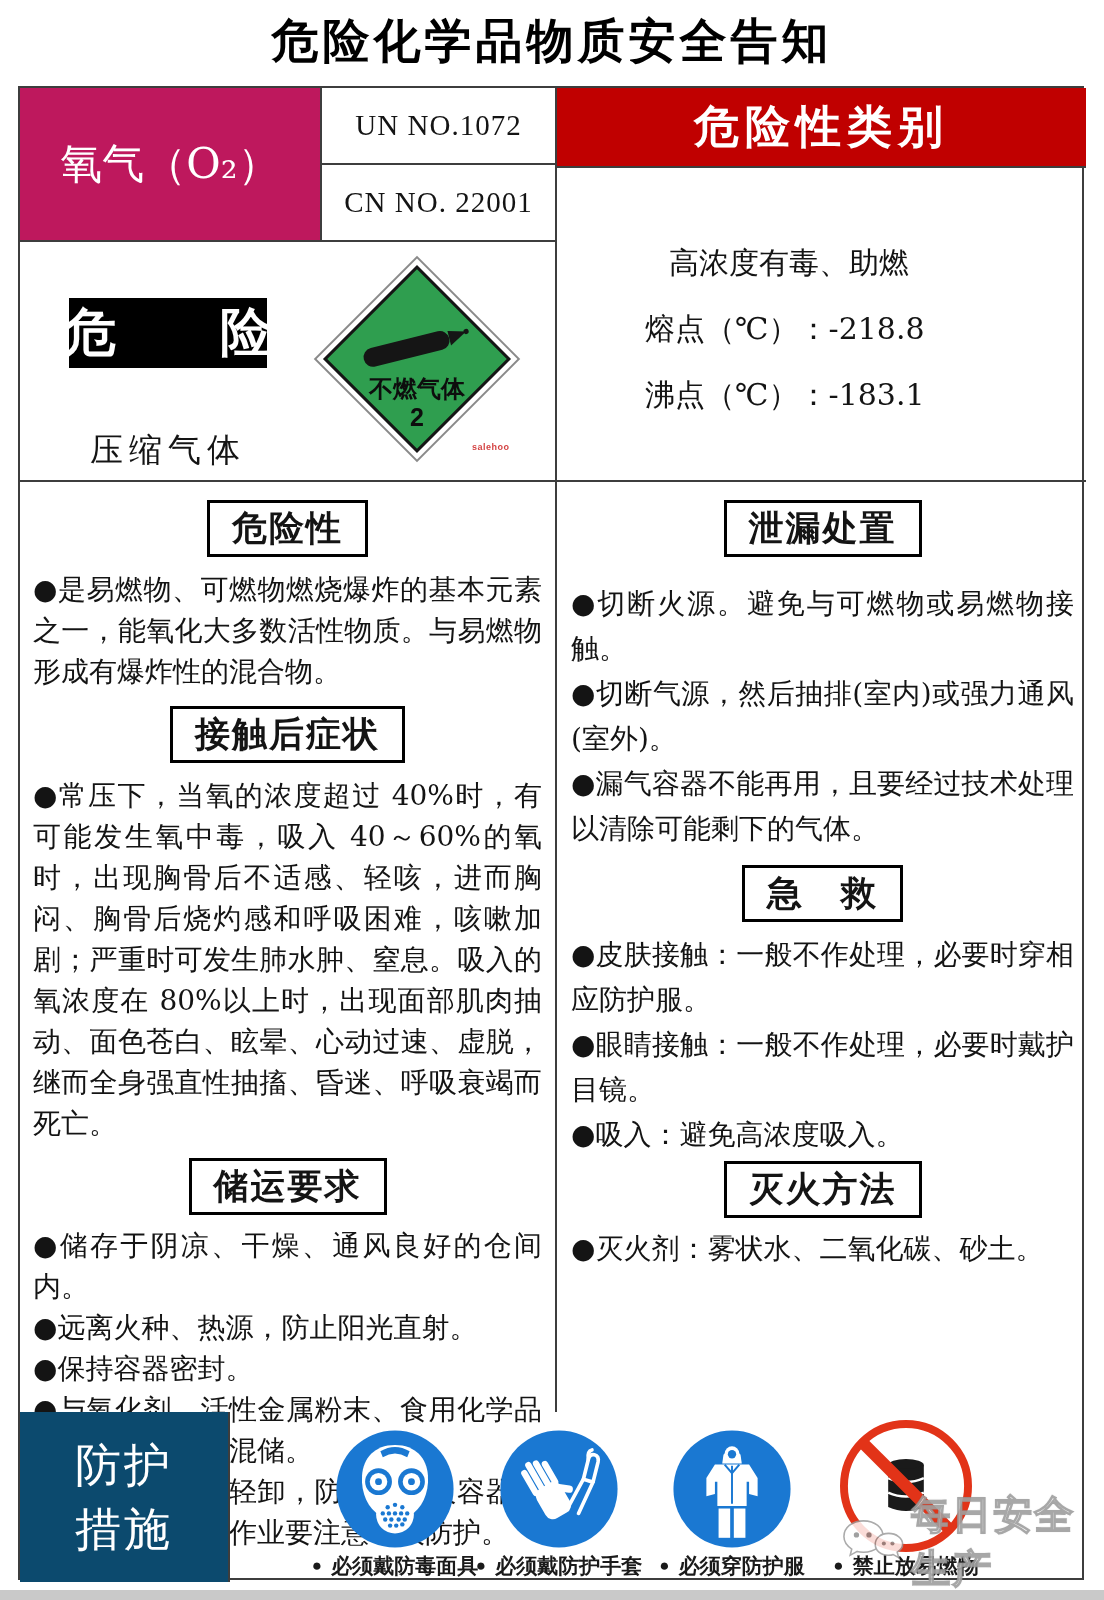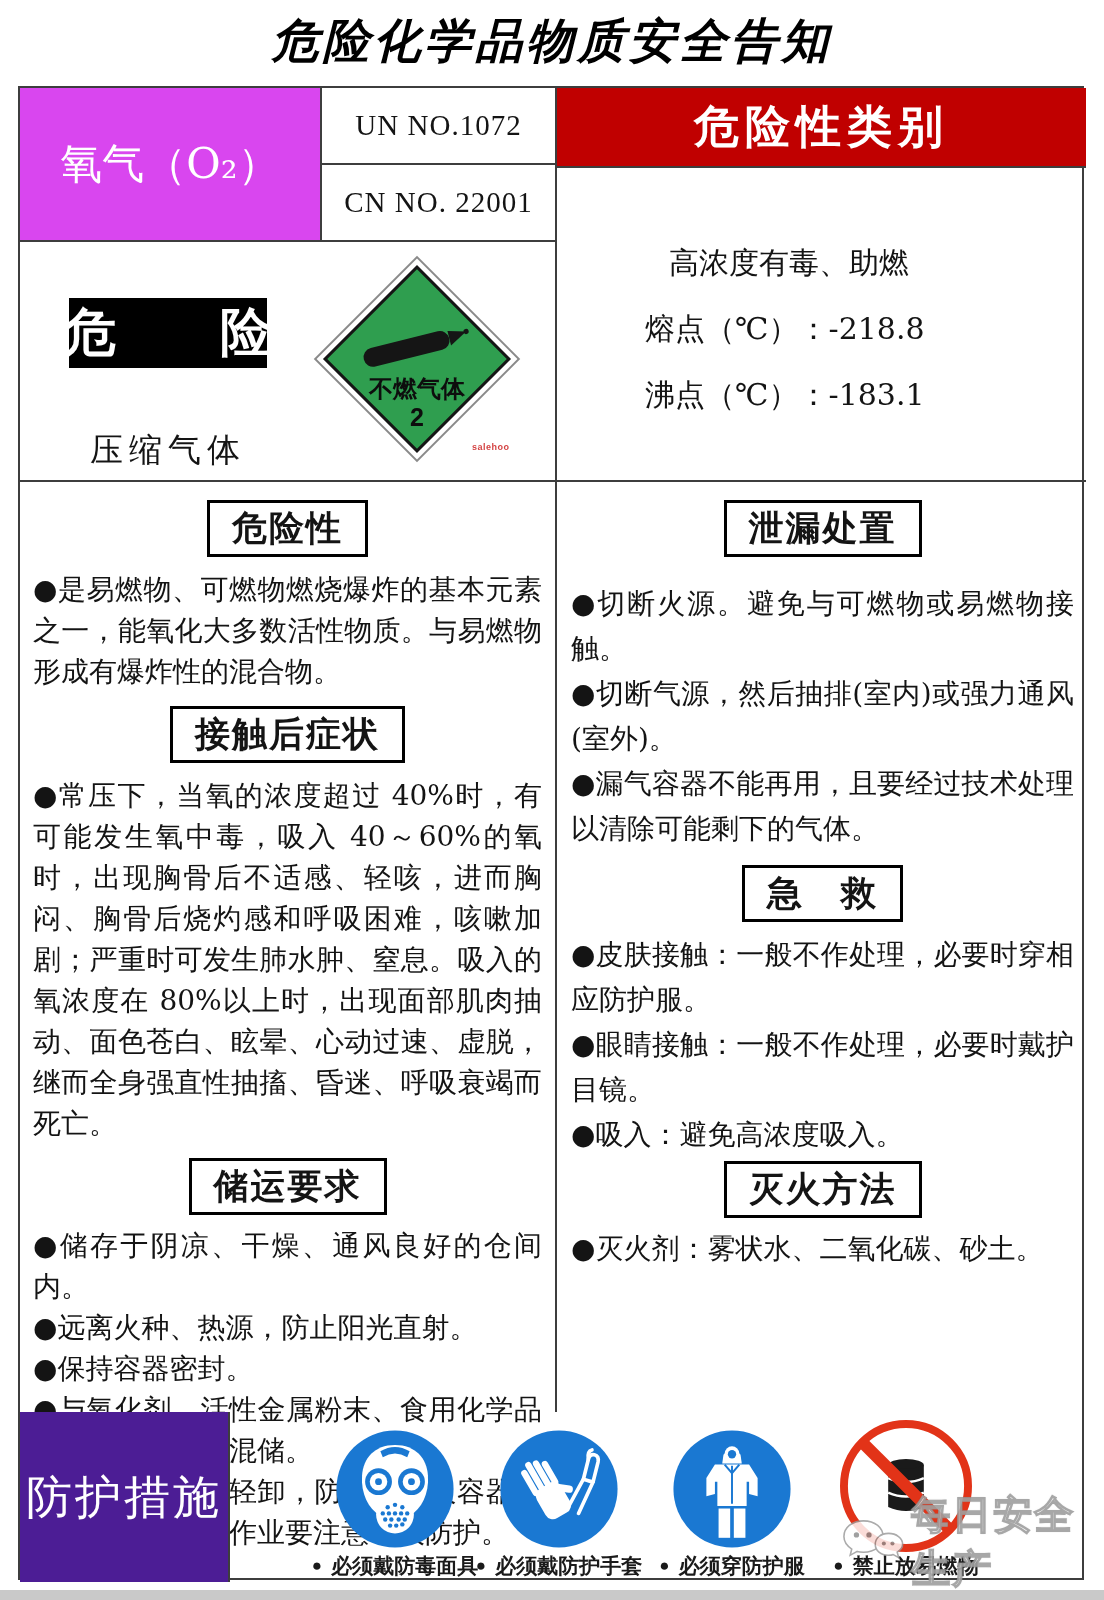--- a/index.html
+++ b/index.html
@@ -1,27 +1,27 @@
 <!DOCTYPE html>
 <html><head>
 <meta charset="utf-8">
 <style>
   html,body{margin:0;padding:0;background:#ffffff;}
   body{width:1104px;height:1600px;position:relative;overflow:hidden;
        font-family:"Liberation Sans","DejaVu Sans",sans-serif;color:#141414;}
   .abs{position:absolute;}
 
   .page-title{left:0;top:10px;width:1104px;text-align:center;
-    font-size:47px;font-weight:bold;letter-spacing:4px;color:#000;font-style:italic;}
+    font-size:47px;font-weight:bold;letter-spacing:4px;color:#000;}
 
   .sheet{left:18px;top:86px;width:1066px;height:1494px;
     border:2px solid #3d3d3d;box-sizing:border-box;background:#fff;}
 
   
-  .name-cell{left:0;top:0;width:302px;height:154px;background:#d946ef;
+  .name-cell{left:0;top:0;width:302px;height:154px;background:#be185d;
     border-right:2px solid #3d3d3d;border-bottom:2px solid #3d3d3d;box-sizing:border-box;
     display:flex;align-items:center;justify-content:center;color:#fff;
     font-family:"DejaVu Serif","Liberation Serif",serif;font-size:42px;}
   .un-cell,.cn-cell{left:302px;width:235px;height:77px;box-sizing:border-box;
     border-right:2px solid #3d3d3d;border-bottom:2px solid #3d3d3d;
     display:flex;align-items:center;justify-content:center;
     font-family:"Liberation Serif","DejaVu Serif",serif;font-size:29px;letter-spacing:1px;}
   .un-cell{top:0;} .cn-cell{top:77px;}
   .class-header{left:537px;top:0;width:529px;height:80px;background:#c00000;
     box-sizing:border-box;border-bottom:2px solid #3d3d3d;
@@ -51,23 +51,23 @@
     padding:18px 12px 0 14px;}
   .sec-head{text-align:center;}
   .secbox{display:inline-block;border:3px solid #000;padding:2px 22px;
     font-size:35px;font-weight:bold;letter-spacing:2px;white-space:pre;}
   .para{font-family:"DejaVu Serif","Liberation Serif",serif;font-size:28px;
     line-height:41px;text-align:justify;margin-top:12px;}
   .right-main .para{line-height:45px;}
   .mt{margin-top:14px;}
 
   
-  .protect-cell{left:0;top:1324px;width:210px;height:170px;background:#4c1d95;
+  .protect-cell{left:0;top:1324px;width:210px;height:170px;background:#0c4a6e;
     box-sizing:border-box;border-right:2px solid #3d3d3d;
-    display:flex;flex-direction:row;align-items:center;justify-content:center;
+    display:flex;flex-direction:column;align-items:center;justify-content:center;
     color:#fff;font-size:46px;line-height:64px;letter-spacing:3px;
     font-family:"DejaVu Serif","Liberation Serif",serif;}
   .icons-cell{left:210px;top:1324px;width:856px;height:170px;box-sizing:border-box;}
   .icon-group{position:absolute;width:180px;top:0;height:170px;}
   .icon-group .sign{position:absolute;left:50%;transform:translateX(-50%);top:16px;}
   .icon-label{position:absolute;left:50%;transform:translateX(-50%);top:140px;
     display:flex;align-items:center;white-space:nowrap;
     font-size:21px;font-weight:bold;color:#1a1a1a;}
   .icon-label .dot{font-size:17px;margin-right:9px;}
 

